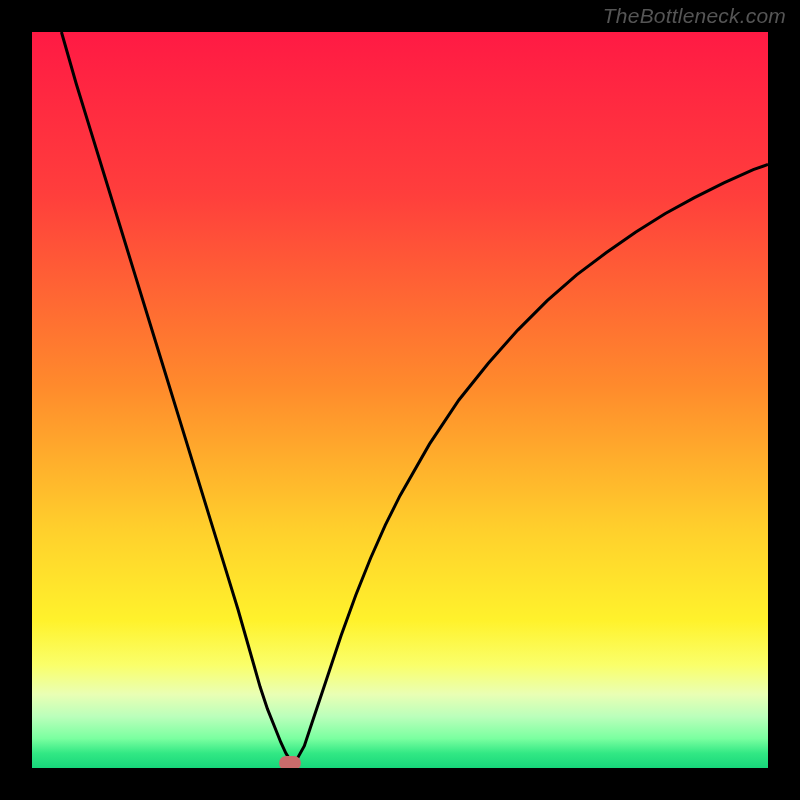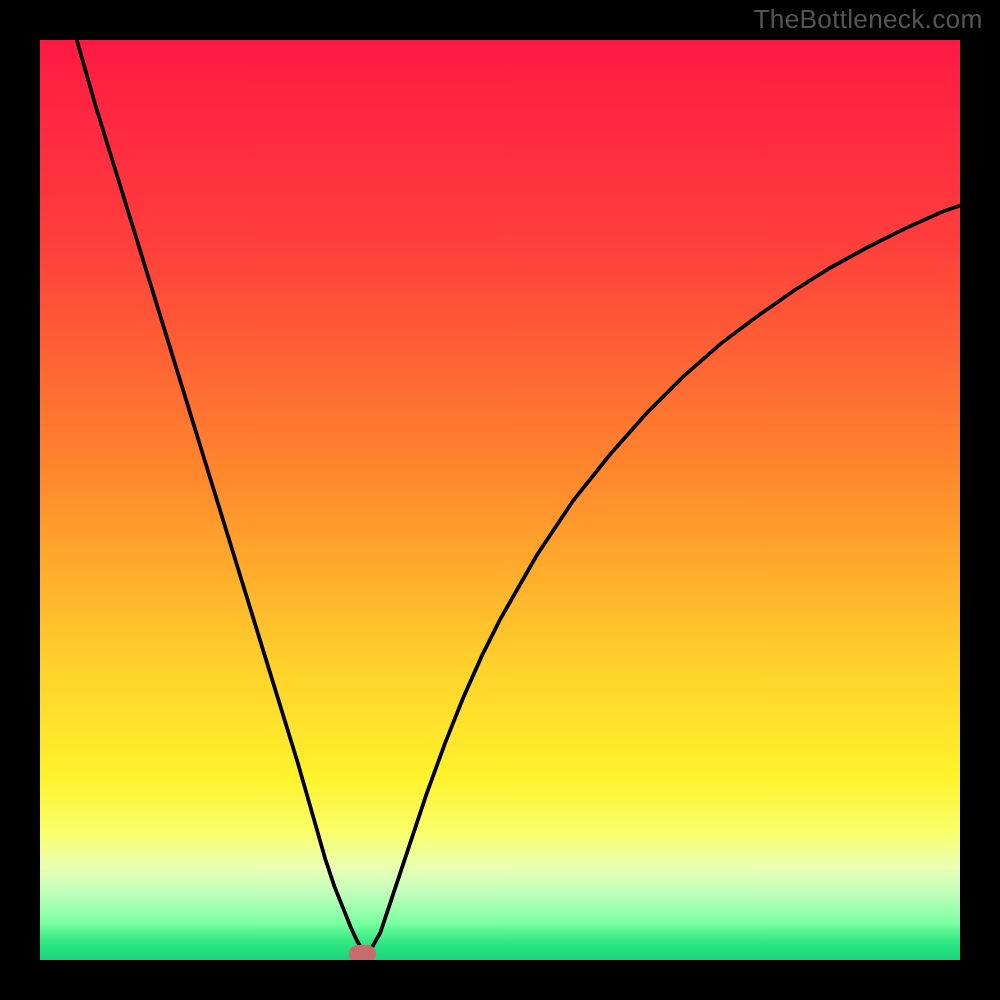--- a/index.html
+++ b/index.html
@@ -11,20 +11,21 @@
     overflow: hidden;
     font-family: Arial, Helvetica, sans-serif;
   }
   .frame {
     position: absolute;
     top: 0;
     left: 0;
     width: 800px;
     height: 800px;
     background: #000;
+    font-style: italic;
   }
   .plot-area {
     position: absolute;
     top: 32px;
     left: 32px;
     width: 736px;
     height: 736px;
     overflow: hidden;
   }
   .gradient {

